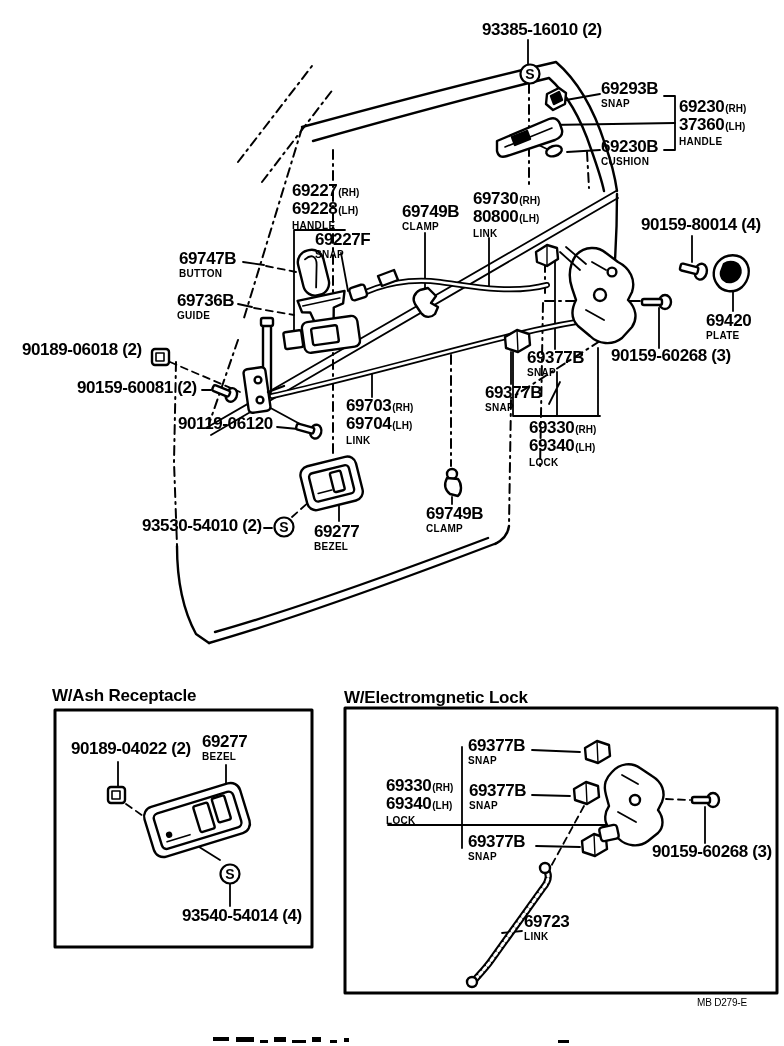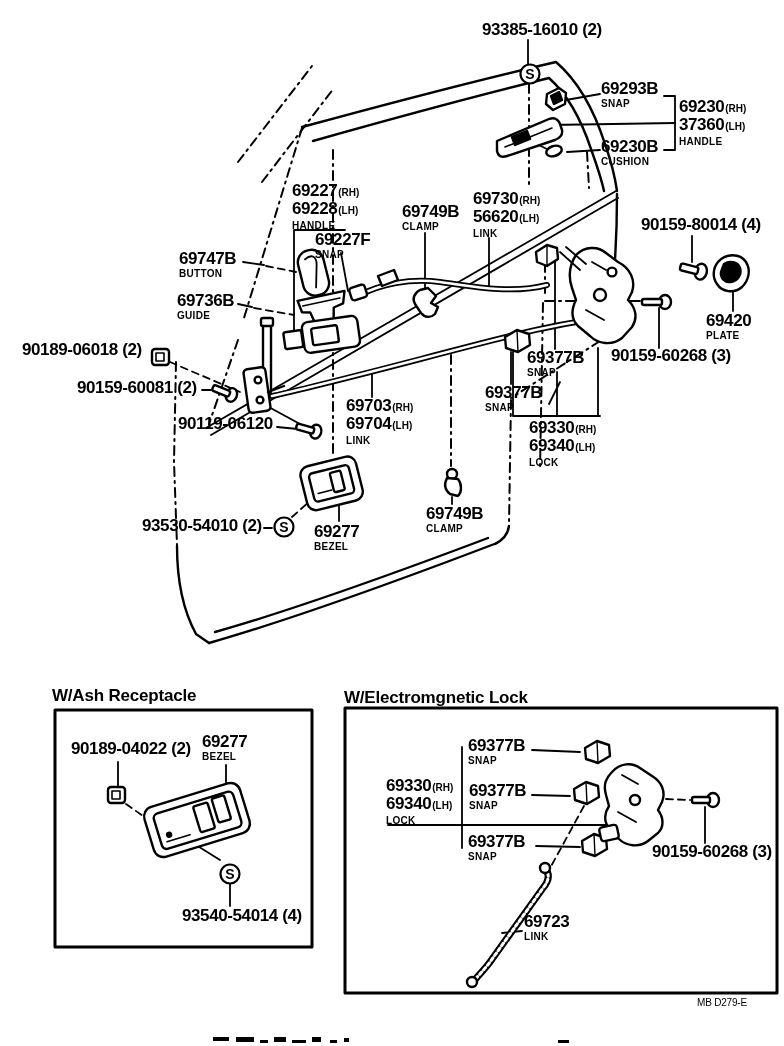--- a/index.html
+++ b/index.html
@@ -279,21 +279,21 @@
   <div class="nm">HANDLE</div>
 </div>
 
 <div class="callout" style="left:402px;top:204px">
   <div class="pn">69749B</div>
   <div class="nm">CLAMP</div>
 </div>
 
 <div class="callout" style="left:473px;top:191px">
   <div class="pn"><span>69730</span><span class="sfx">(RH)</span></div>
-  <div class="pn"><span>56620</span><span class="sfx">(LH)</span></div>
+  <div class="pn"><span>80800</span><span class="sfx">(LH)</span></div>
   <div class="nm">LINK</div>
 </div>
 
 <div class="callout" style="left:315px;top:232px">
   <div class="pn">69227F</div>
   <div class="nm">SNAP</div>
 </div>
 
 <div class="callout" style="left:641px;top:217px">
   <div class="pn">90159-80014 (4)</div>

